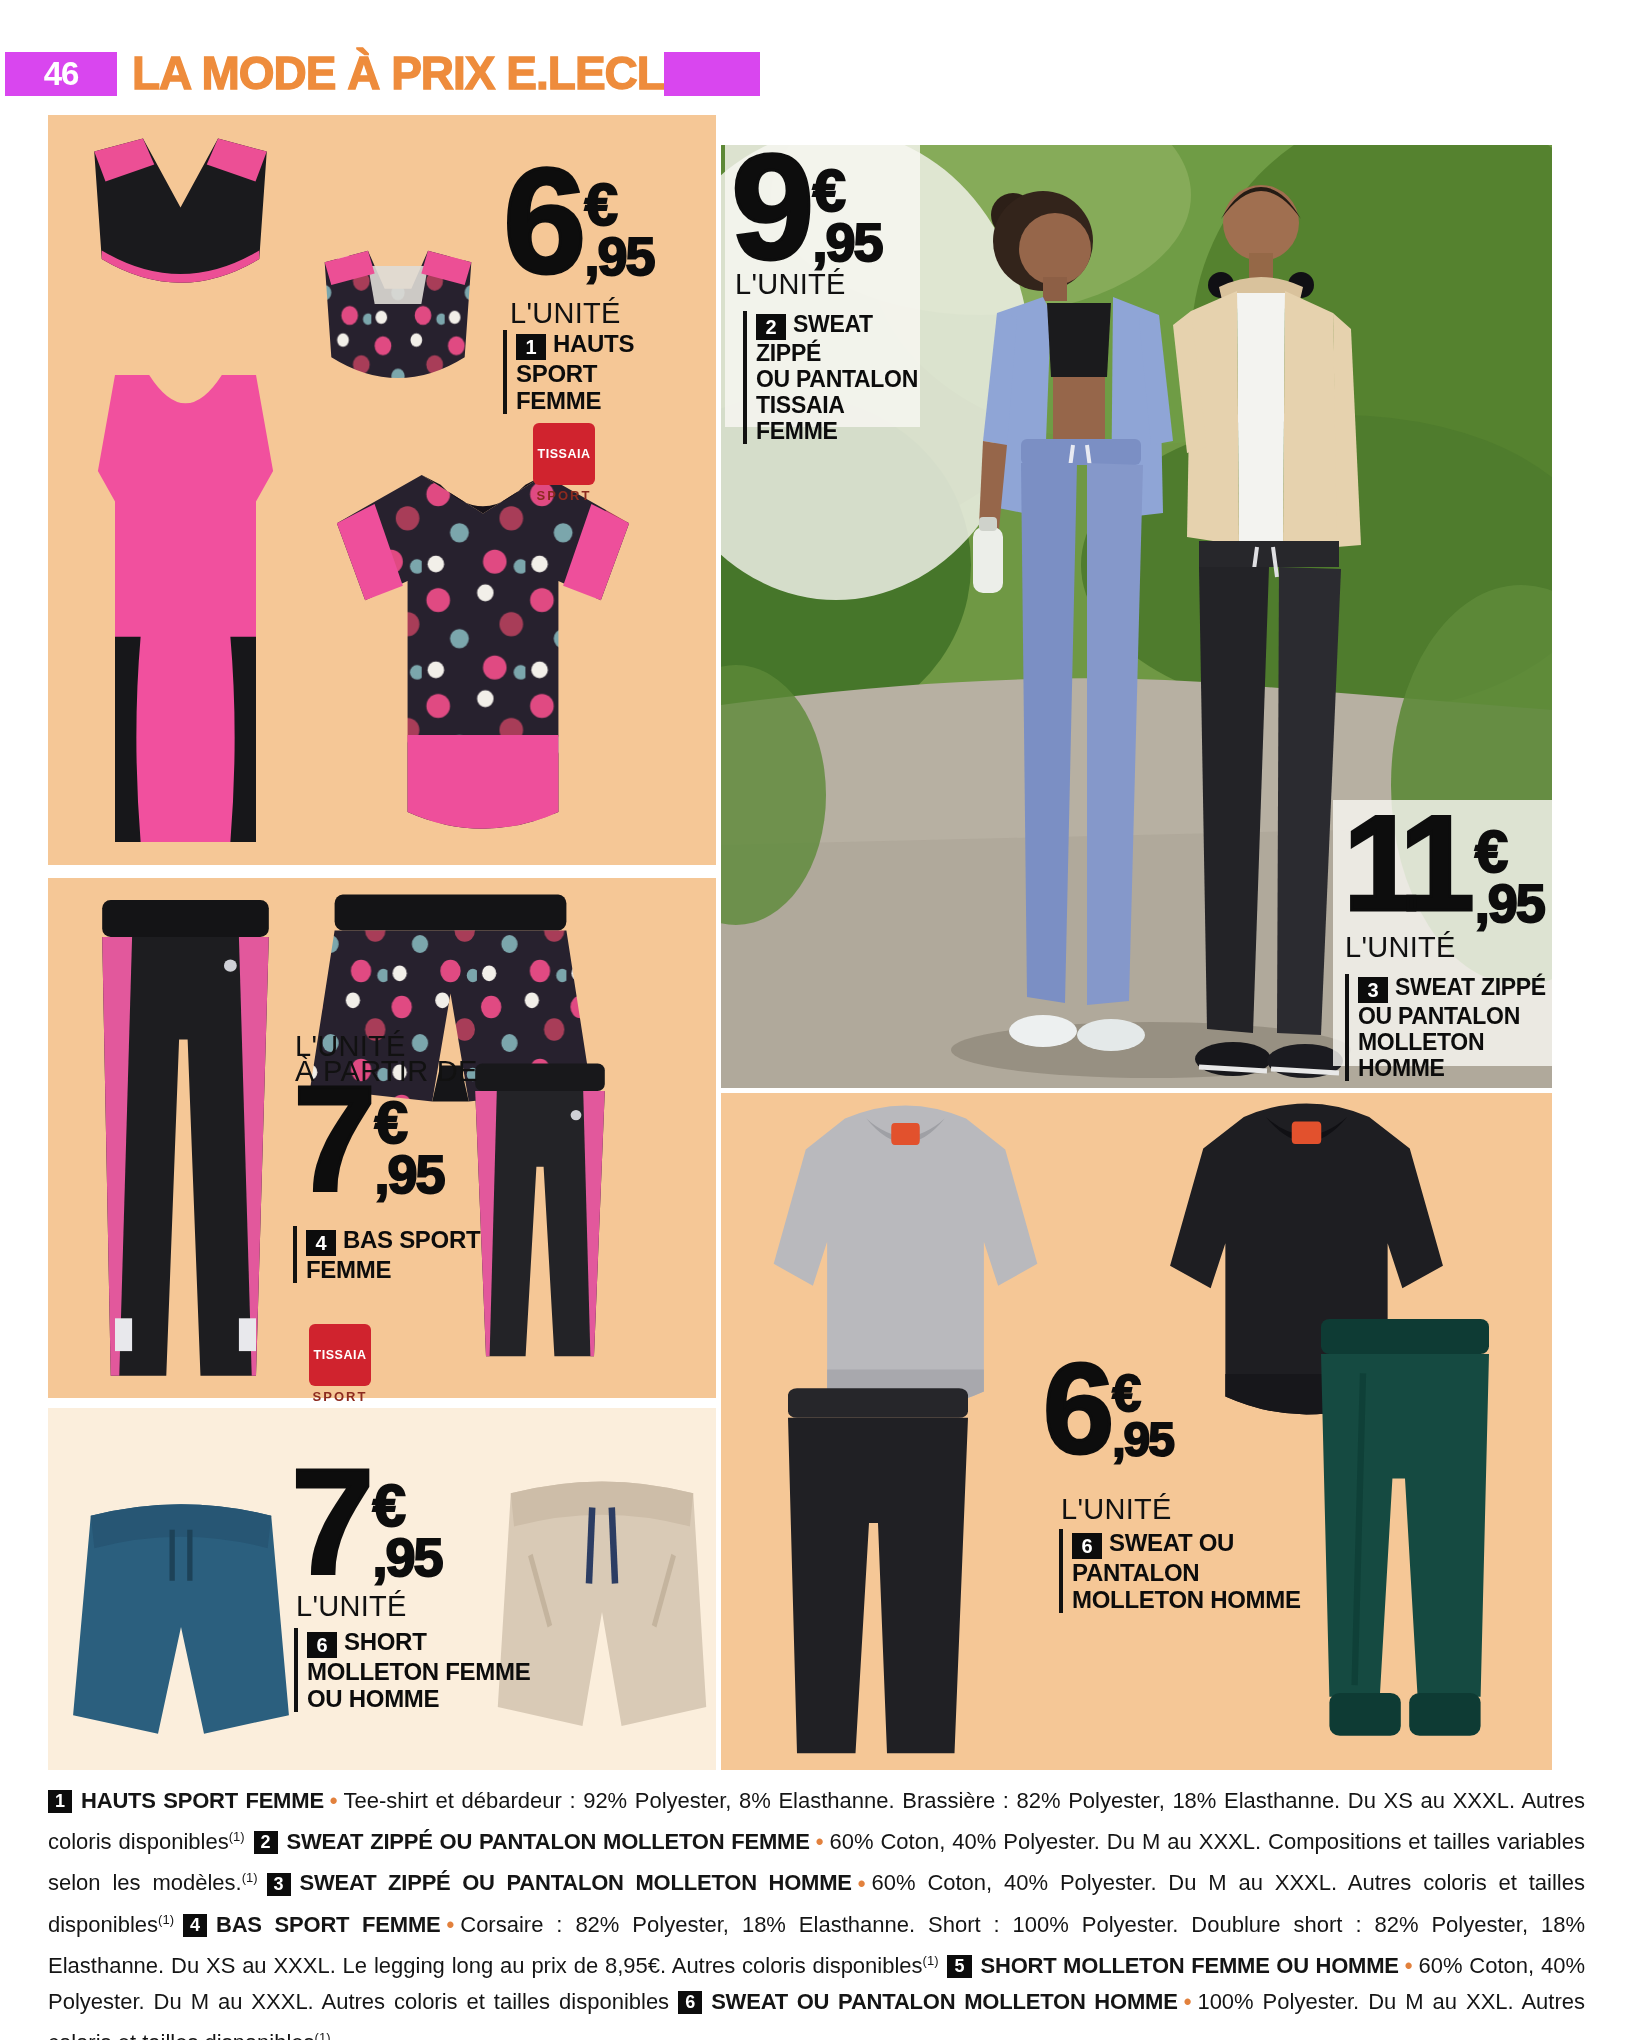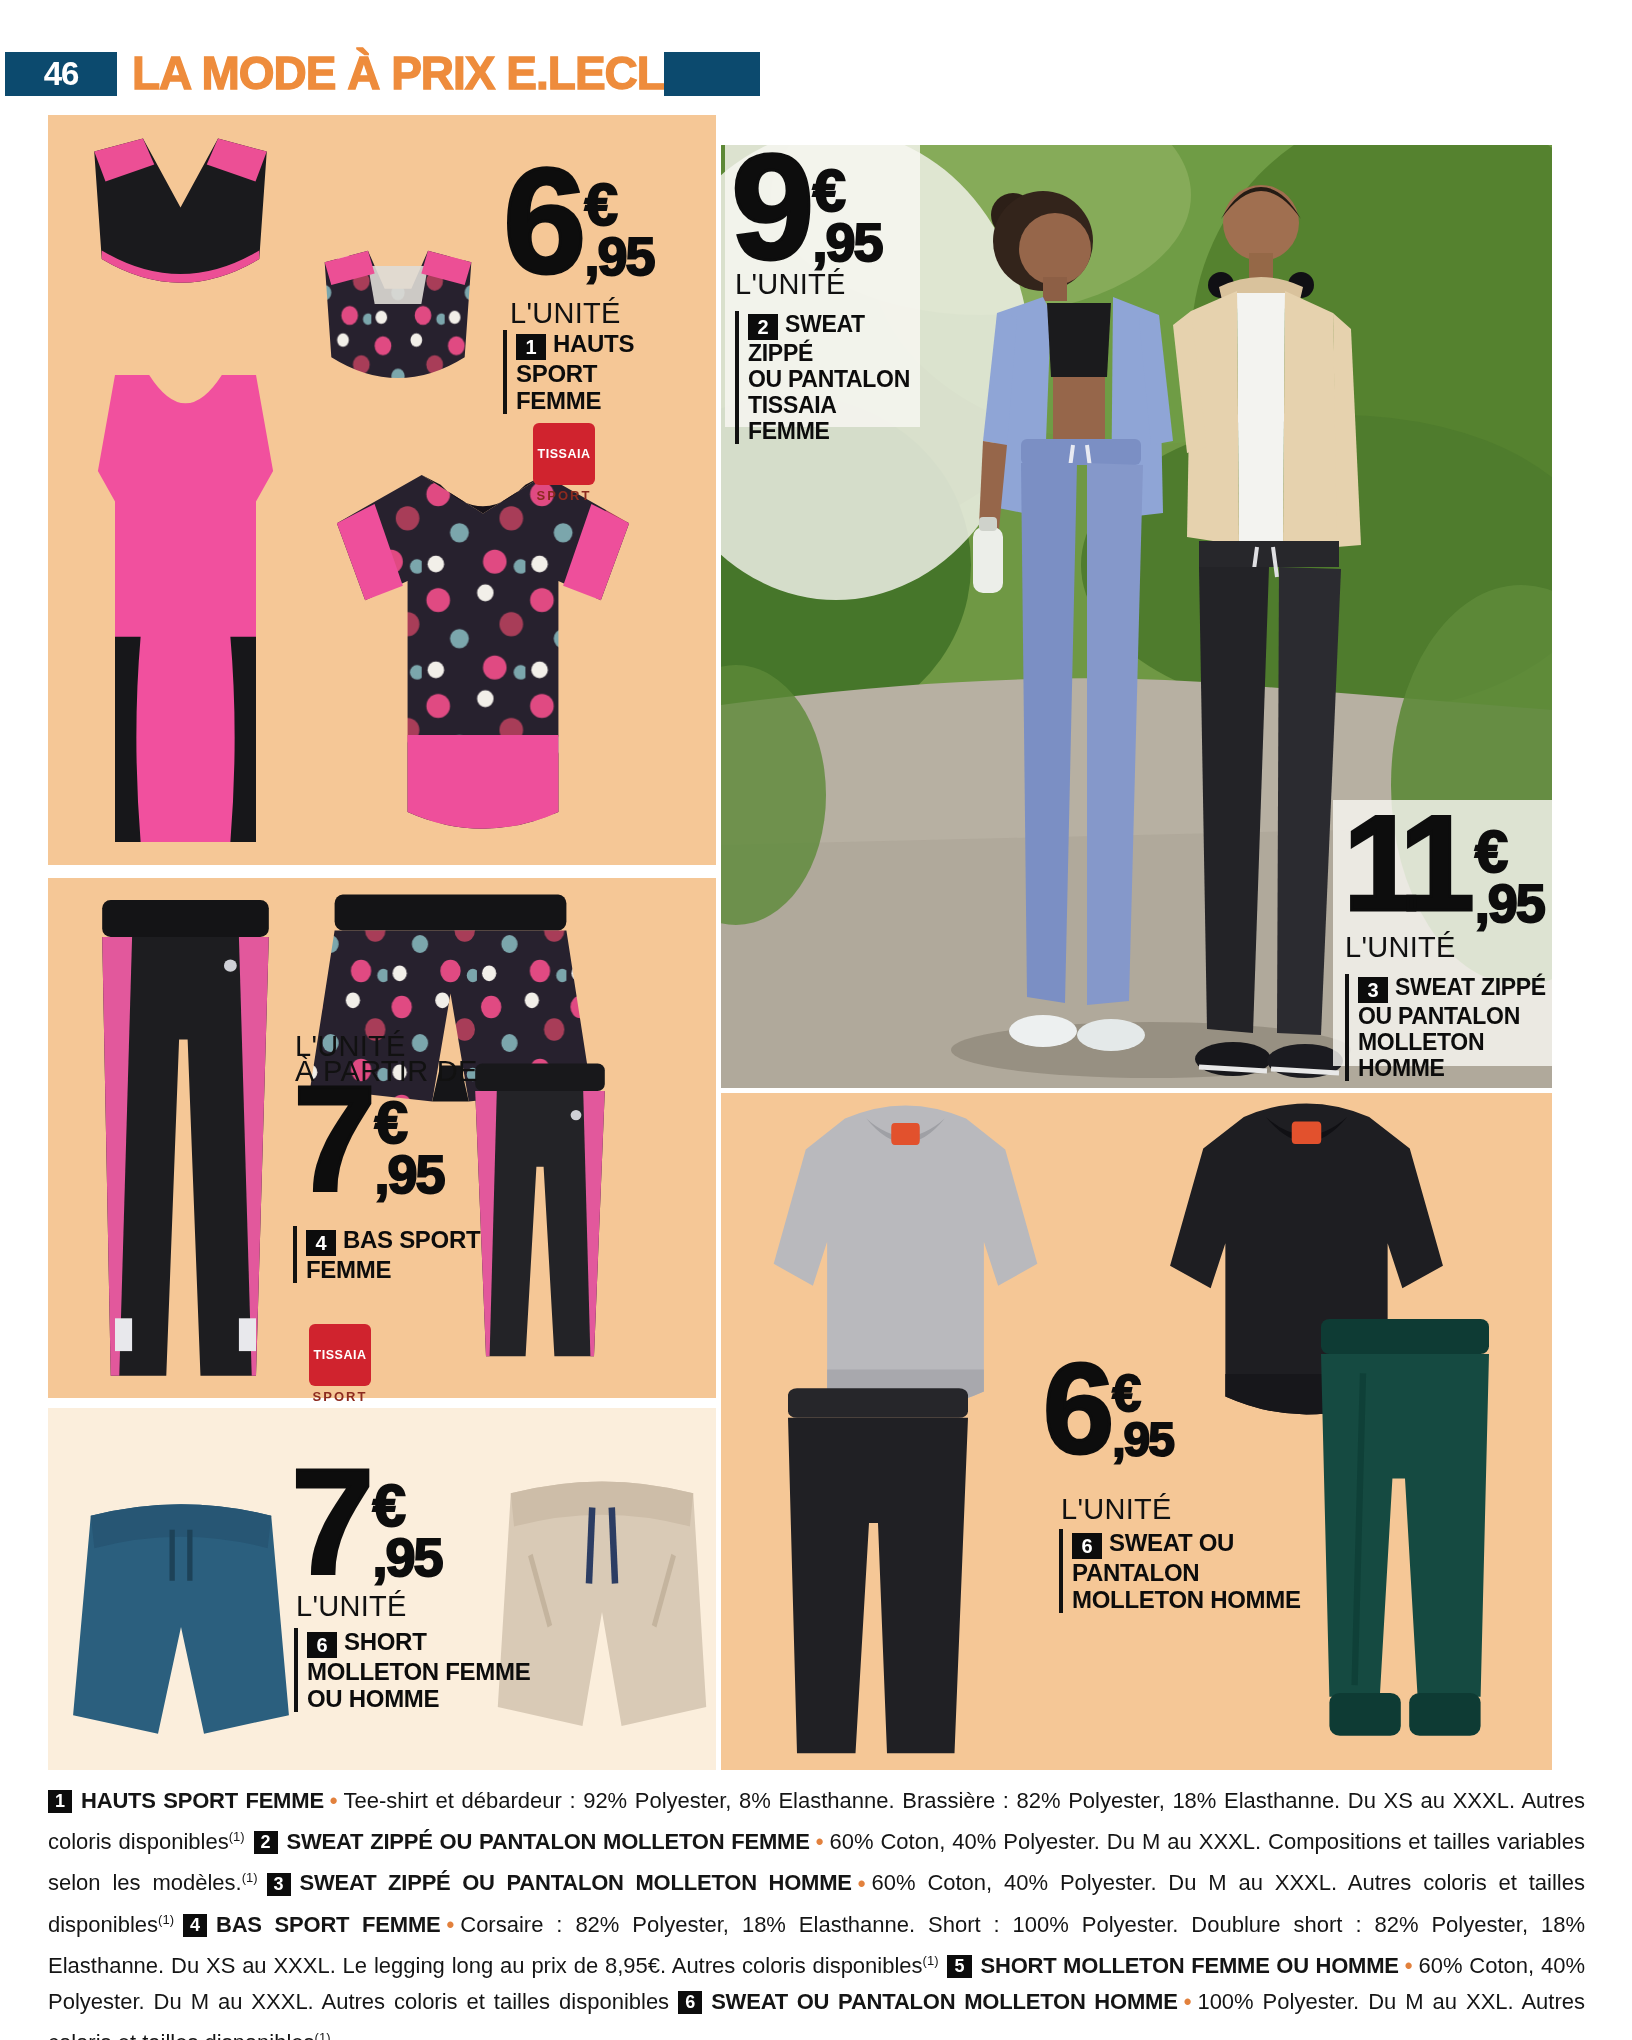--- a/index.html
+++ b/index.html
@@ -1,21 +1,21 @@
 <!DOCTYPE html>
 <html><head>
 <meta charset="utf-8">
 <style>
   html,body{margin:0;padding:0;background:#ffffff;}
   .page{position:relative;width:1632px;height:2040px;background:#ffffff;overflow:hidden;
         font-family:"Liberation Sans",sans-serif;color:#0d0d0d;}
   .abs{position:absolute;}
 
   
-  .hbar{position:absolute;background:#0c4a6e;height:44px;top:52px;}
+  .hbar{position:absolute;background:#d946ef;height:44px;top:52px;}
   .hbar-left{left:5px;width:112px;display:flex;align-items:center;justify-content:center;}
   .hbar-right{left:664px;width:96px;}
   .pagenum{color:#fff;font-size:33px;font-weight:bold;letter-spacing:-1px;}
   .title{position:absolute;left:132px;top:46px;font-size:46px;font-weight:bold;color:#ee8c3c;
          letter-spacing:-1px;-webkit-text-stroke:1.3px #ee8c3c;white-space:nowrap;}
 
   
   .blockA{left:48px;top:115px;width:668px;height:750px;background:#f5c796;}
   .blockB{left:48px;top:878px;width:668px;height:520px;background:#f5c796;}
   .blockC{left:48px;top:1408px;width:668px;height:362px;background:#fbeedc;}
@@ -296,21 +296,21 @@
 
     <div class="ov ov2">
       <div class="price">
         <span class="pnum">9</span>
         <span class="pside">
           <span class="peuro">€</span>
           <span class="pcents">,95</span>
         </span>
       </div>
       <div class="punit" style="margin:4px 0 0 4px">L'UNITÉ</div>
-      <div class="plabel" style="margin:10px 0 0 4px">
+      <div class="plabel" style="margin:10px 0 0 12px">
         <span class="pbar"></span>
         <div class="plines" style="font-size:23px">
           <div><span class="pbadge">2</span><span>SWEAT ZIPPÉ</span></div>
           <div>OU PANTALON</div>
           <div>TISSAIA</div>
           <div>FEMME</div>
         </div>
       </div>
     </div>
 

